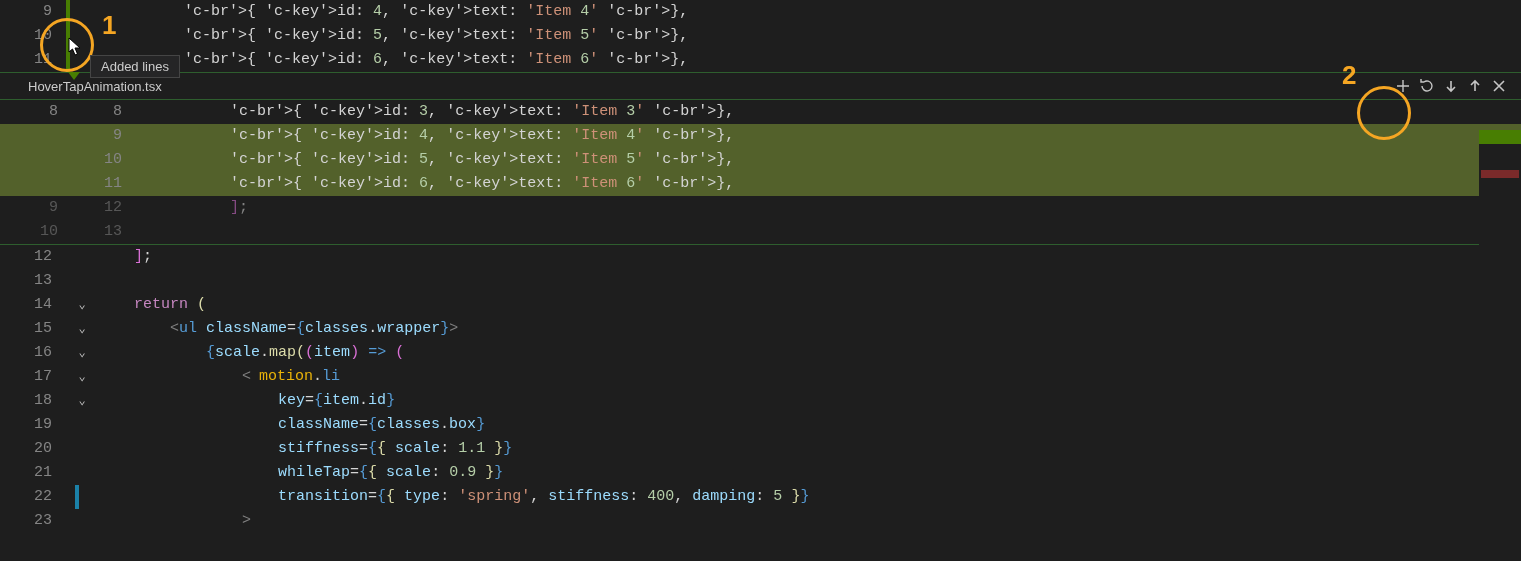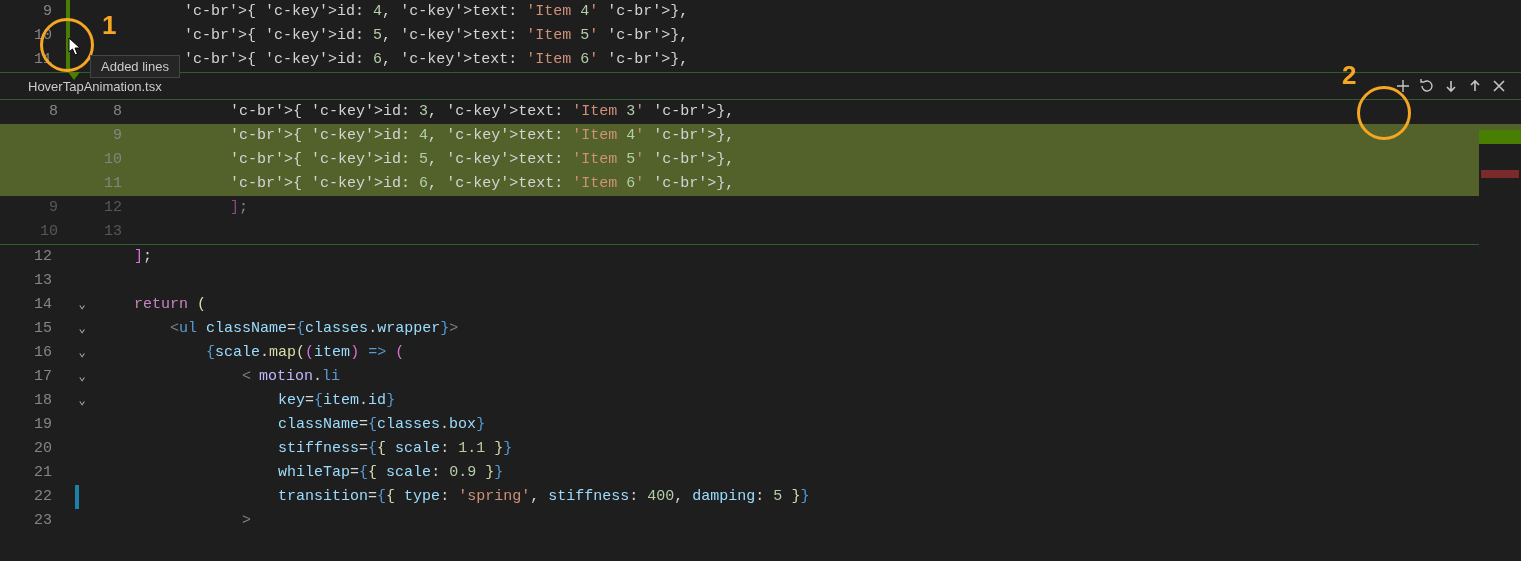--- a/index.html
+++ b/index.html
@@ -26,21 +26,21 @@
   
   .c-br { color:#dcdcaa; }   
   .c-br2 { color:#da70d6; }  
   .c-br3 { color:#569cd6; }  
   .c-key { color:#9cdcfe; }
   .c-num { color:#b5cea8; }
   .c-str { color:#ce9178; }
   .c-kw  { color:#c586c0; }
   .c-fn  { color:#dcdcaa; }
   .c-tag { color:#569cd6; }
-  .c-comp{ color:#c4b5fd;padding-left:8px; }
+  .c-comp{ color:#eab308;padding-left:8px; }
   .c-pun { color:#d4d4d4; }
   .c-lt  { color:#808080; }
   .added-line { background:#53612b; }
   .diff-header {
     display:flex; align-items:center; height:28px;
     background:#1e1e1e;
     border-top:1px solid #2e5e2e;
     border-bottom:1px solid #2e5e2e;
     padding:0 10px 0 28px;
     font-family:"Segoe UI",Arial,sans-serif;

